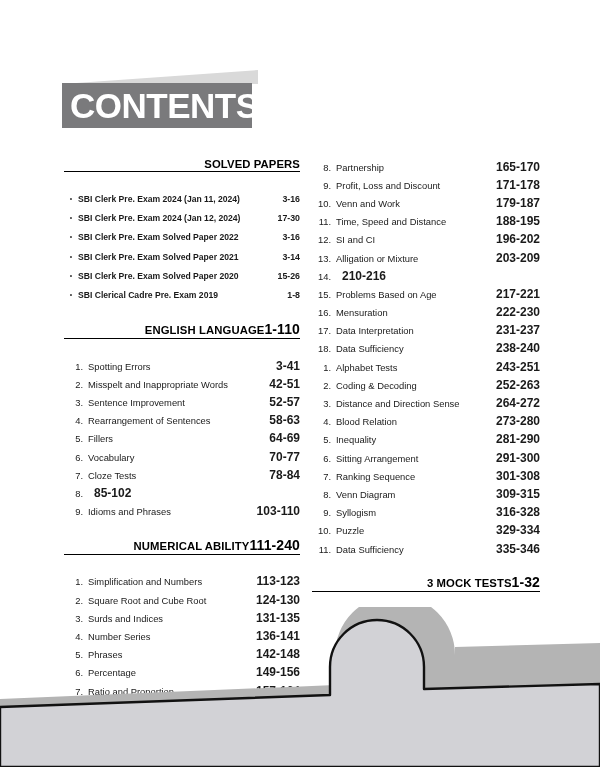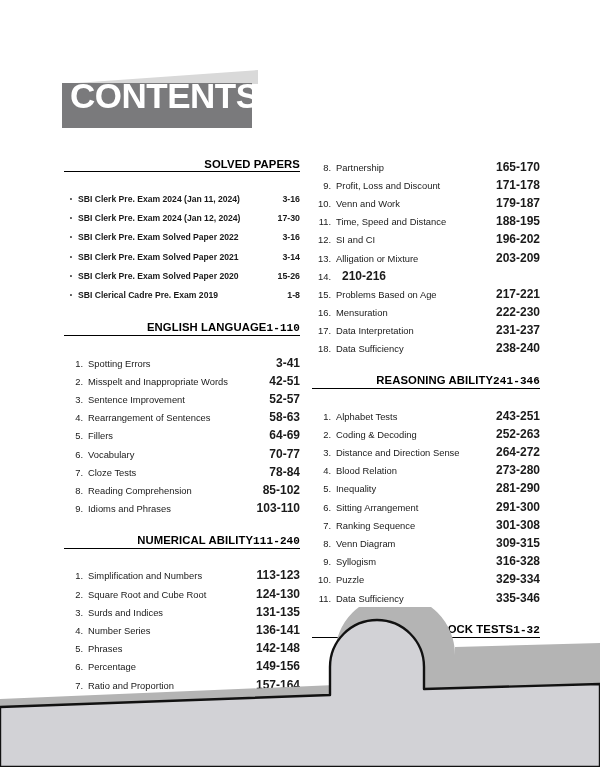--- a/index.html
+++ b/index.html
@@ -39,21 +39,21 @@
     position: absolute;
     left: 0;
     top: 13px;
     width: 190px;
     height: 45px;
     background: #7a7a7c;
   }
   #contents-title {
     position: absolute;
     left: 8px;
-    top: 7px;
+    top: 17px;
     color: #ffffff;
     font-size: 35px;
     font-weight: bold;
     letter-spacing: -0.5px;
     line-height: 38px;
     white-space: nowrap;
     font-family: "Liberation Sans", sans-serif;
   }
 
   
@@ -72,21 +72,21 @@
     font-size: 11.3px;
     font-weight: bold;
     color: #000000;
     border-bottom: 1.6px solid #000000;
     padding-bottom: 1px;
     margin-bottom: 18px;
     letter-spacing: 0.1px;
   }
   .section-head.spaced { margin-top: 16px; }
   .section-head .sh-title { white-space: nowrap; }
-  .section-head .sh-pages { white-space: nowrap; font-size: 11px; font-family: Liberation Mono, monospace; }
+  .section-head .sh-pages { white-space: nowrap; font-size: 14px; }
 
   
   .row {
     display: flex;
     align-items: baseline;
     font-size: 9.4px;
     color: #1a1a1a;
     line-height: 12px;
     padding: 2.6px 0;
   }
@@ -213,21 +213,20 @@
         <span class="r-label">Vocabulary</span>
         <span class="r-pages">70-77</span>
       </div>
       <div class="row">
         <span class="r-num">7.</span>
         <span class="r-label">Cloze Tests</span>
         <span class="r-pages">78-84</span>
       </div>
       <div class="row">
         <span class="r-num">8.</span>
-        <span class="r-label">Reading Comprehension</span>
         <span class="r-pages">85-102</span>
       </div>
       <div class="row">
         <span class="r-num">9.</span>
         <span class="r-label">Idioms and Phrases</span>
         <span class="r-pages">103-110</span>
       </div>
       <div class="section-head spaced">
         <span class="sh-title">NUMERICAL ABILITY</span>
         <span class="sh-pages">111-240</span>
@@ -317,24 +316,20 @@
       <div class="row">
         <span class="r-num">17.</span>
         <span class="r-label">Data Interpretation</span>
         <span class="r-pages">231-237</span>
       </div>
       <div class="row">
         <span class="r-num">18.</span>
         <span class="r-label">Data Sufficiency</span>
         <span class="r-pages">238-240</span>
       </div>
-      <div class="section-head spaced">
-        <span class="sh-title">REASONING ABILITY</span>
-        <span class="sh-pages">241-346</span>
-      </div>
       <div class="row">
         <span class="r-num">1.</span>
         <span class="r-label">Alphabet Tests</span>
         <span class="r-pages">243-251</span>
       </div>
       <div class="row">
         <span class="r-num">2.</span>
         <span class="r-label">Coding &amp; Decoding</span>
         <span class="r-pages">252-263</span>
       </div>

